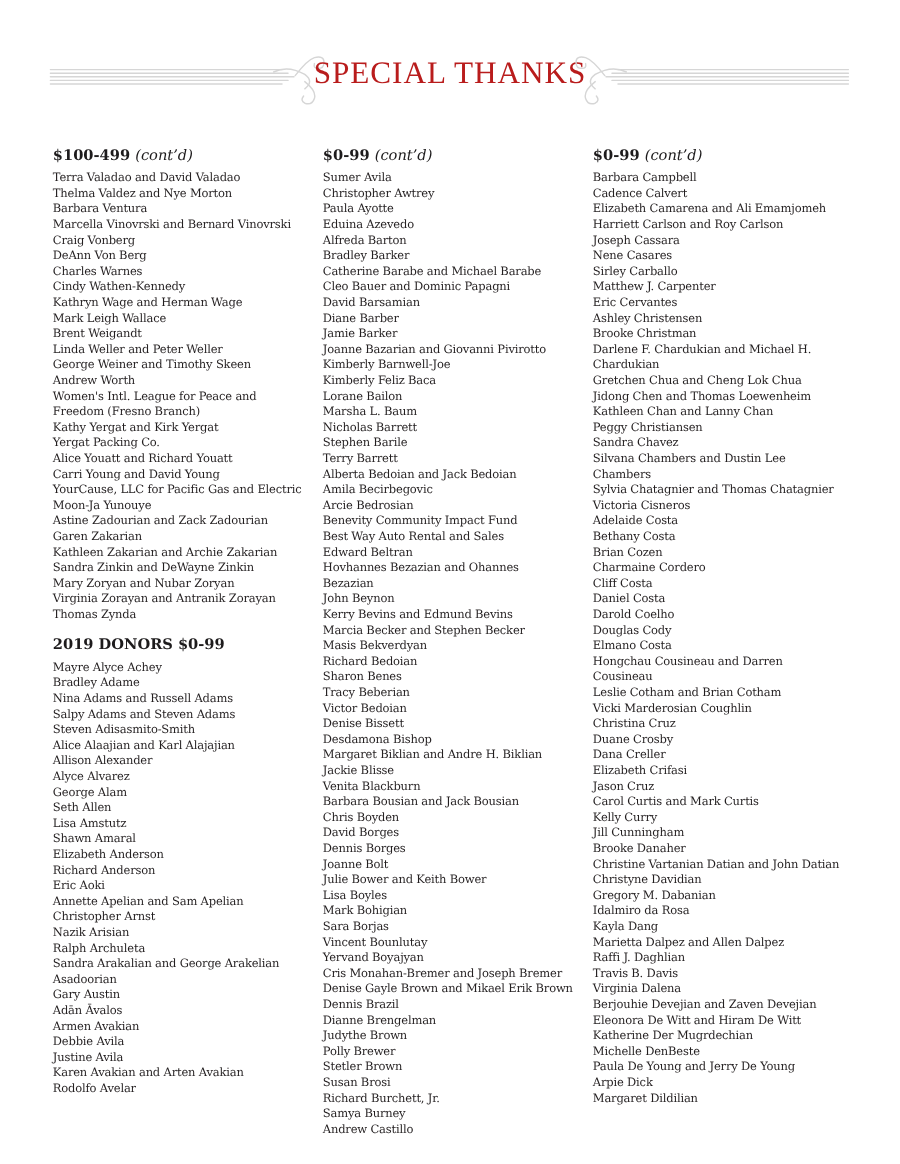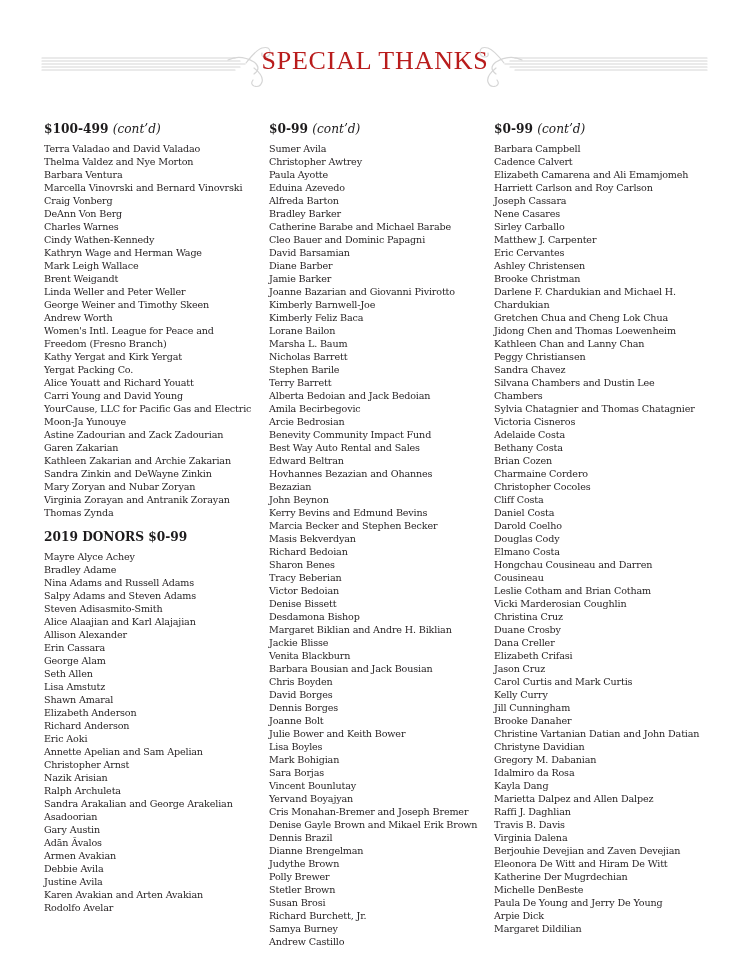--- a/index.html
+++ b/index.html
@@ -113,21 +113,21 @@
     <span>2019 DONORS $0-99</span>
   </div>
   <ul class="names">
       <li>Mayre Alyce Achey</li>
       <li>Bradley Adame</li>
       <li>Nina Adams and Russell Adams</li>
       <li>Salpy Adams and Steven Adams</li>
       <li>Steven Adisasmito-Smith</li>
       <li>Alice Alaajian and Karl Alajajian</li>
       <li>Allison Alexander</li>
-      <li>Erin Cassara</li>
+      <li>Alyce Alvarez</li>
       <li>George Alam</li>
       <li>Seth Allen</li>
       <li>Lisa Amstutz</li>
       <li>Shawn Amaral</li>
       <li>Elizabeth Anderson</li>
       <li>Richard Anderson</li>
       <li>Eric Aoki</li>
       <li>Annette Apelian and Sam Apelian</li>
       <li>Christopher Arnst</li>
       <li>Nazik Arisian</li>
@@ -240,21 +240,20 @@
       <li>Peggy Christiansen</li>
       <li>Sandra Chavez</li>
       <li>Silvana Chambers and Dustin Lee</li>
       <li>Chambers</li>
       <li>Sylvia Chatagnier and Thomas Chatagnier</li>
       <li>Victoria Cisneros</li>
       <li>Adelaide Costa</li>
       <li>Bethany Costa</li>
       <li>Brian Cozen</li>
       <li>Charmaine Cordero</li>
-      <li>Christopher Cocoles</li>
       <li>Cliff Costa</li>
       <li>Daniel Costa</li>
       <li>Darold Coelho</li>
       <li>Douglas Cody</li>
       <li>Elmano Costa</li>
       <li>Hongchau Cousineau and Darren</li>
       <li>Cousineau</li>
       <li>Leslie Cotham and Brian Cotham</li>
       <li>Vicki Marderosian Coughlin</li>
       <li>Christina Cruz</li>

